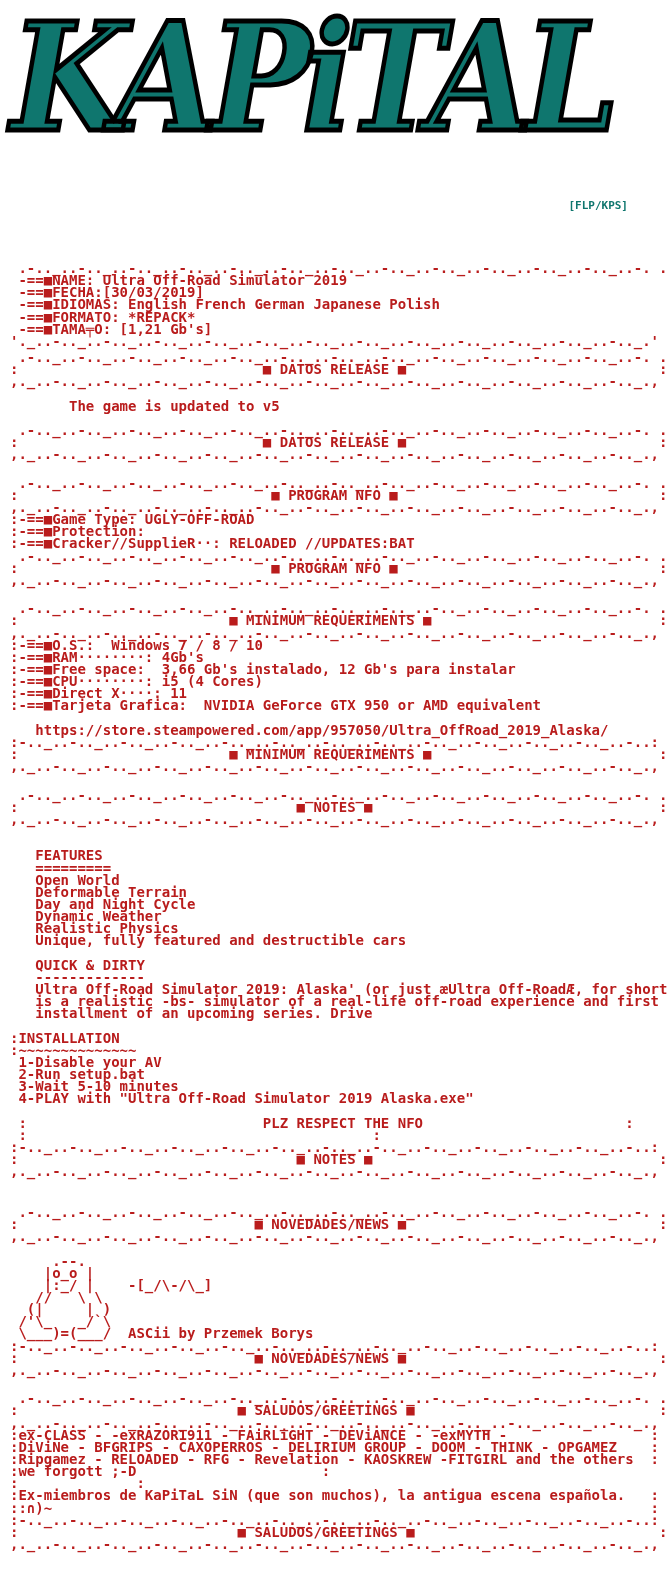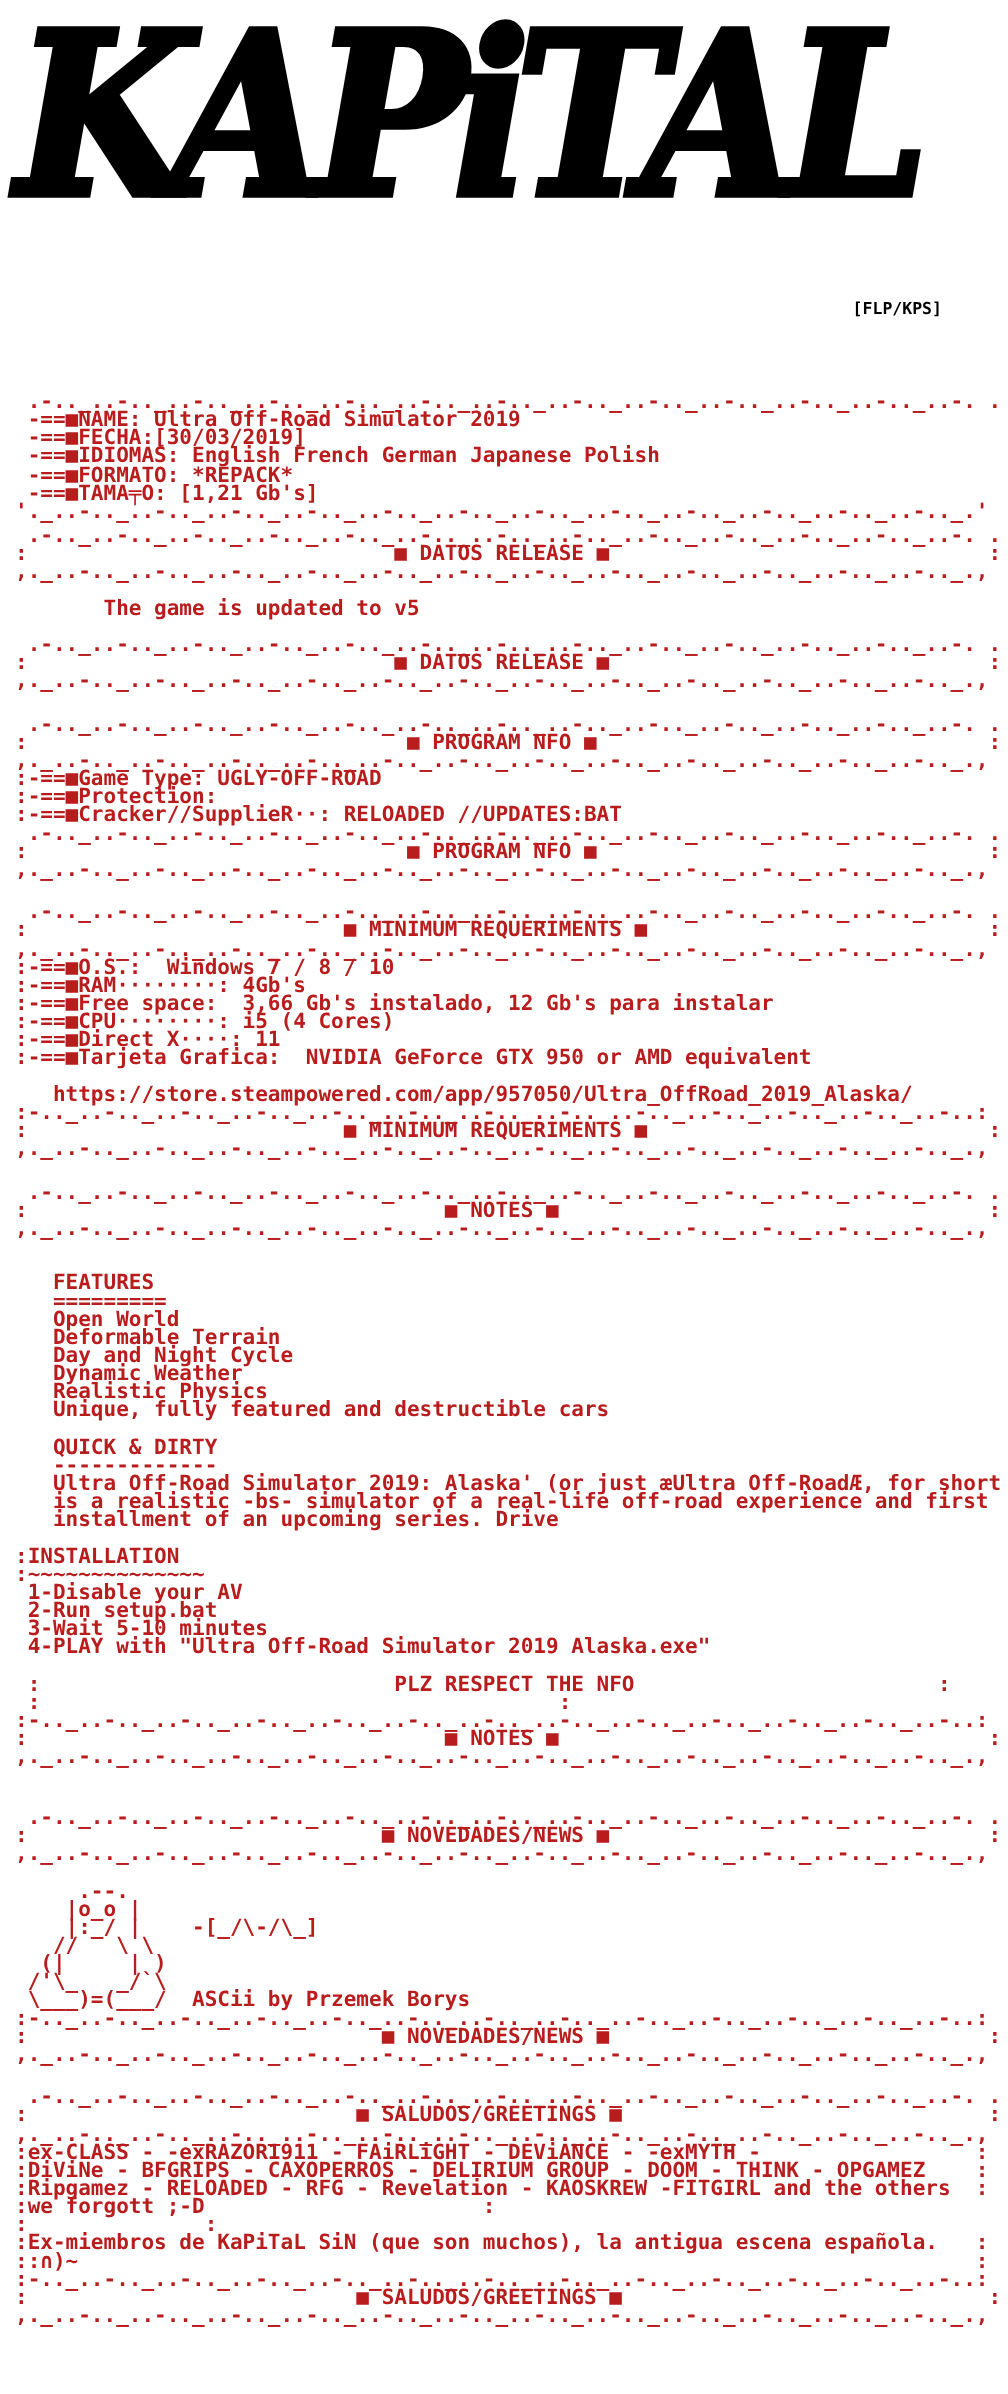--- a/index.html
+++ b/index.html
@@ -1,17 +1,17 @@
 <!DOCTYPE html>
 <html><head>
 <meta charset="utf-8">
 <style>
   html,body{margin:0;padding:0;background:#ffffff;}
   body{width:672px;height:1596px;overflow:hidden;position:relative;color:#000;}
-  .logo{position:relative;height:252px;color:#000000;
+  .logo{position:relative;height:252px;color:#0f766e;
         font-family:"DejaVu Serif",serif;font-weight:bold;font-style:italic;}
   .logo-row1{font-size:150px;line-height:1;letter-spacing:-10px;padding-left:12px;
              margin-top:2px;transform:scaleX(0.90);transform-origin:left top;
              -webkit-text-stroke:5px #000;}
   .logo-row2{font-size:140px;line-height:1;letter-spacing:-9px;padding-left:222px;
              margin-top:-42px;-webkit-text-stroke:5px #000;}
   .logo-tag{position:absolute;right:44px;top:197px;font-style:normal;letter-spacing:0;
             font-family:"DejaVu Sans Mono",monospace;font-weight:bold;font-size:11px;
             -webkit-text-stroke:0;}
   .nfo-body{position:absolute;left:6px;top:258px;width:666px;}

